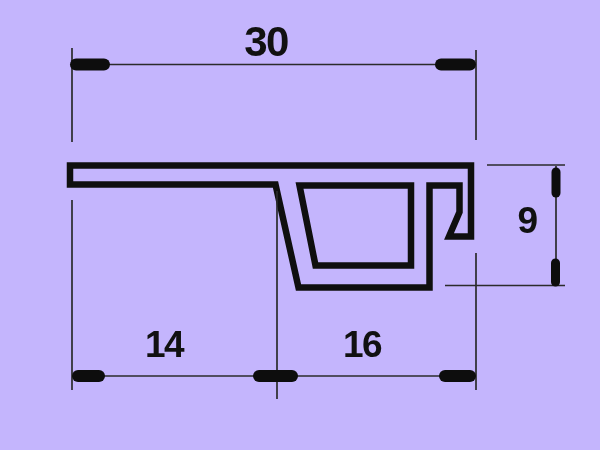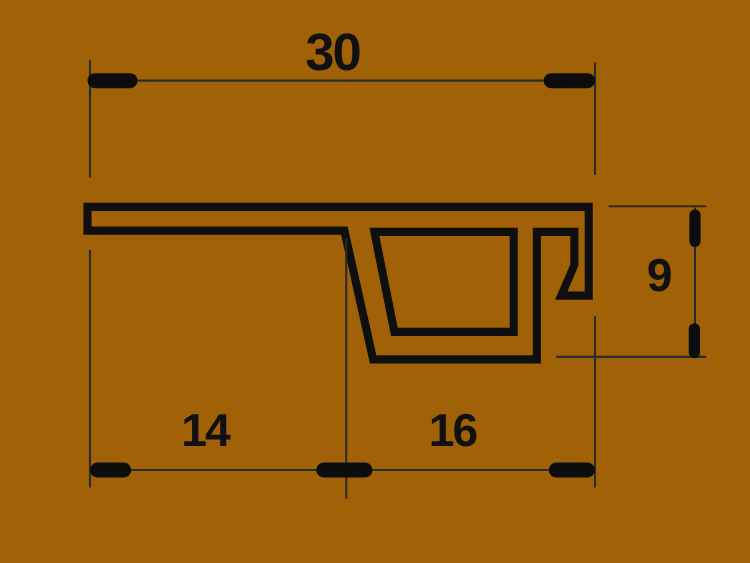--- a/index.html
+++ b/index.html
@@ -4,21 +4,21 @@
 <style>
   html,body{margin:0;padding:0;}
   body{
     width:600px;height:450px;
     background:#f4f4f4;
     font-family:"Liberation Sans", sans-serif;
   }
   .canvas{
     position:relative;
     width:600px;height:450px;
-    background:#a16207;
+    background:#c4b5fd;
     overflow:hidden;
   }
   svg{display:block;}
 
   
   .thick{
     fill:none;
     stroke-width:6.5;
     stroke-linejoin:miter;
     stroke-miterlimit:10;

